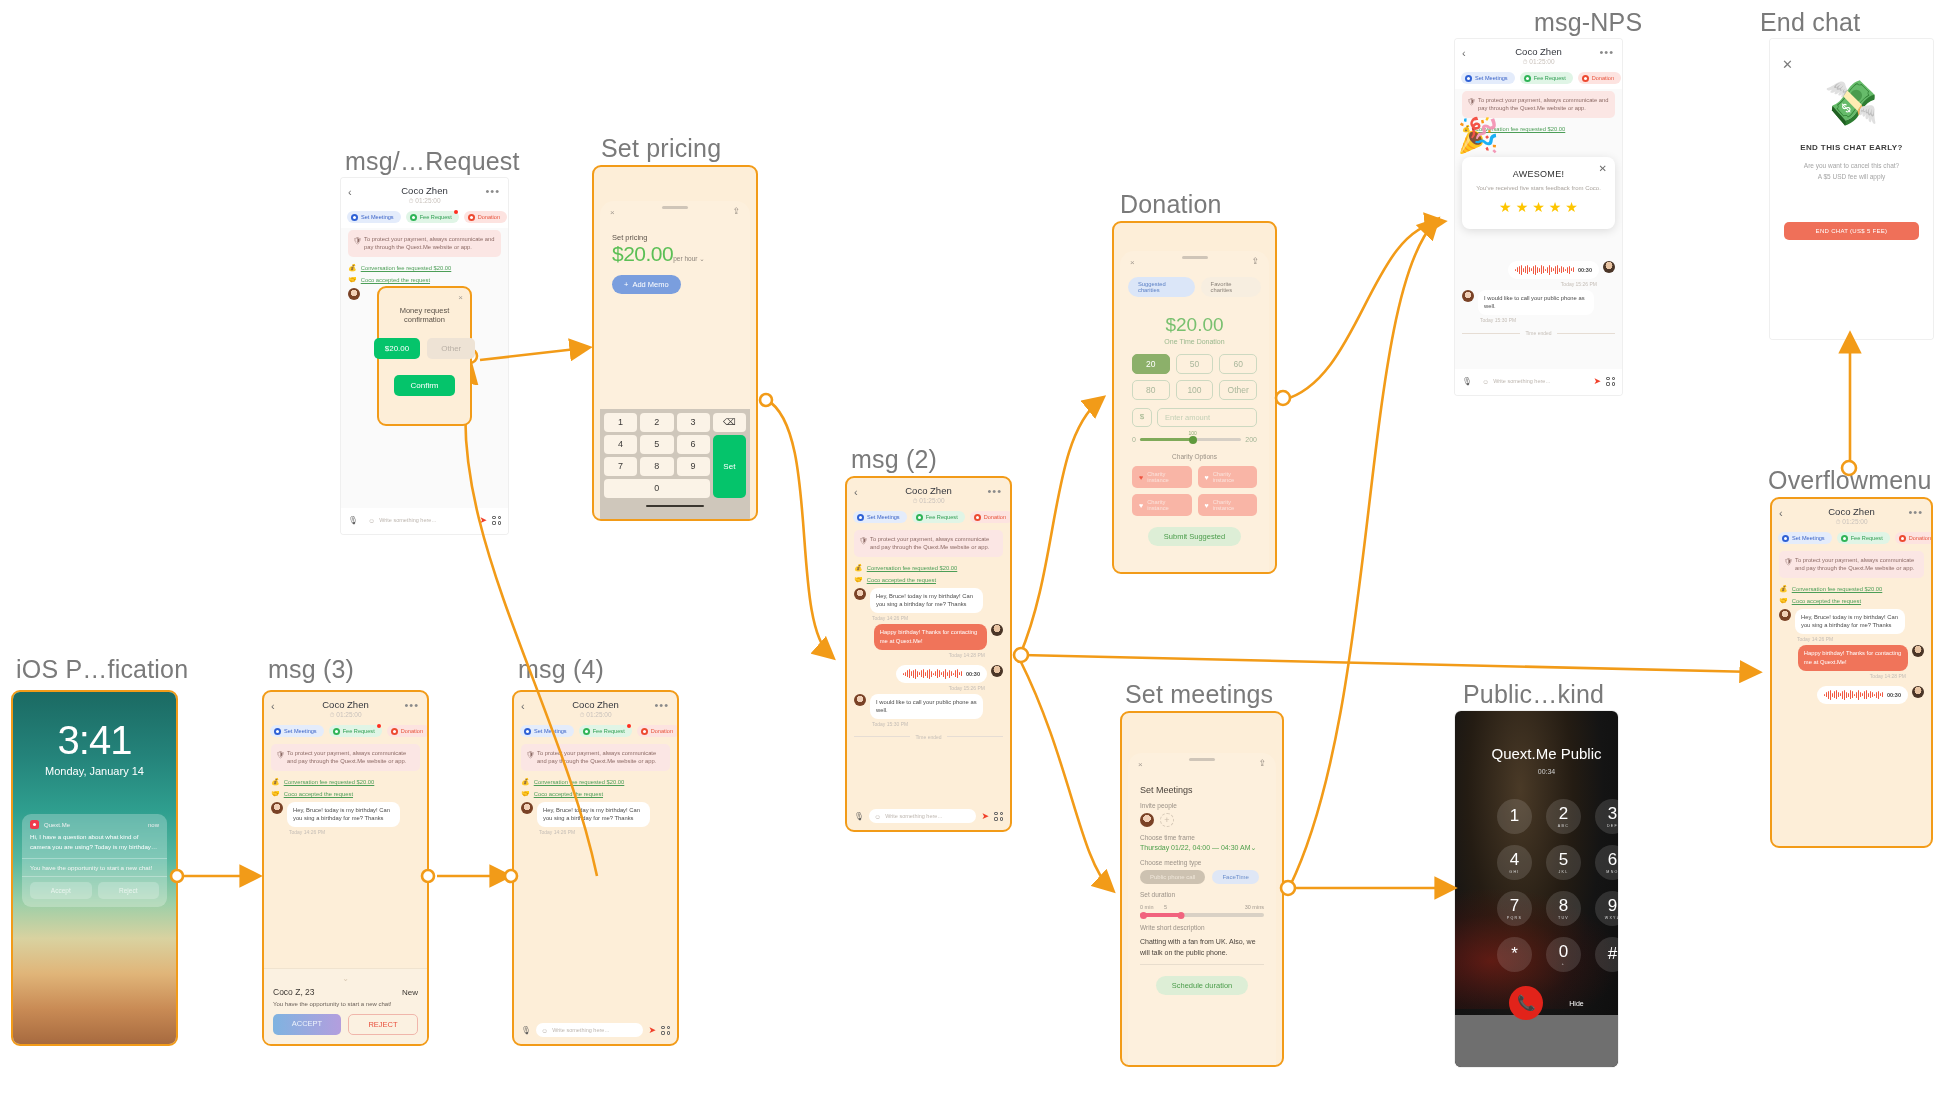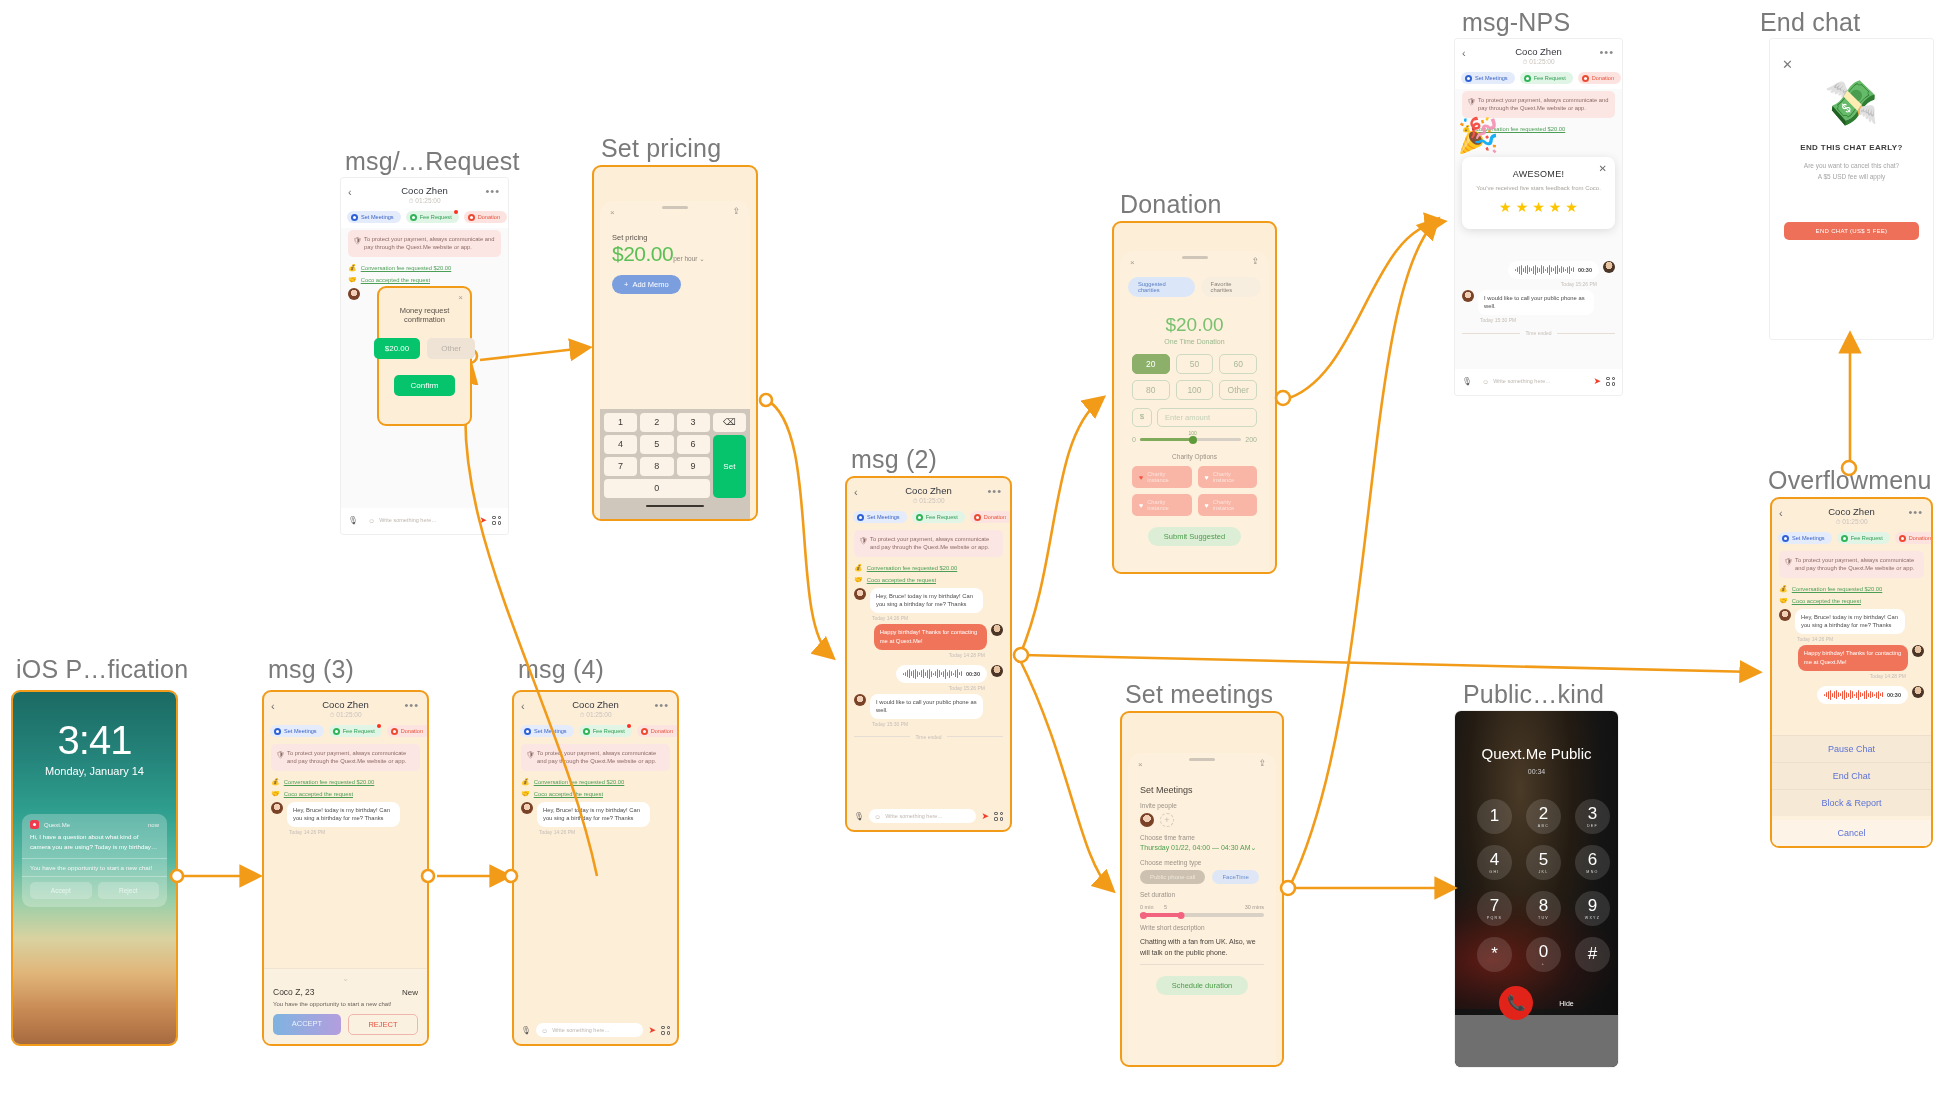--- a/index.html
+++ b/index.html
@@ -224,20 +224,21 @@
   .ios-now { font-size:6px; color:#ececec; }
   .ios-body { font-size:6.2px; color:#fff; line-height:1.55; padding:0 8px 7px; }
   .ios-sub { font-size:6.2px; color:#f5f5f5; padding:5px 8px; border-top:1px solid rgba(255,255,255,.3); }
   .ios-acts { display:flex; gap:6px; padding:5px 8px 8px; border-top:1px solid rgba(255,255,255,.3); }
   .ios-acts div { flex:1; text-align:center; font-size:6.5px; color:#eaf5ef; background:rgba(255,255,255,.22); border-radius:5px; padding:5px 0; }
 
   
   .call {
     position:absolute; inset:0;
     background: radial-gradient(ellipse at 40% 22%, #4a3a27 0%, #241c13 38%, #141414 60%, #0d0d0d 100%);
+    padding-left: 20px;
   }
   .call::after{ content:""; position:absolute; left:0; right:0; bottom:58px; height:120px;
     background: radial-gradient(ellipse at 22% 60%, rgba(150,30,20,.55) 0%, rgba(90,18,12,.25) 45%, transparent 72%);}
   .call-title { text-align:center; color:#fff; font-size:15px; margin-top:34px; font-weight:400; }
   .call-time { text-align:center; color:#cfcfcf; font-size:7px; margin-top:6px; }
   .dial { display:grid; grid-template-columns:repeat(3,1fr); gap:11px 14px; padding: 24px 22px 0; position:relative; z-index:2; }
   .dk { width:35px; height:35px; border-radius:50%; background:rgba(255,255,255,.13); margin:0 auto;
         display:flex; flex-direction:column; align-items:center; justify-content:center; color:#fff; }
   .dk .n { font-size:17px; font-weight:300; line-height:1; }
   .dk .l { font-size:3.6px; letter-spacing:1.3px; margin-top:2px; color:#ddd; }
@@ -718,21 +719,21 @@
         <i class="dur-k1"></i>
         <i class="dur-k2"></i>
       </div>
       <div class="sm-label">Write short description</div>
       <div class="desc-txt">Chatting with a fan from UK. Also, we will talk on the public phone.</div>
       <div class="desc-rule"></div>
       <div class="btn-sched">Schedule duration</div>
     </div>
   </div>
 
-  <div class="frame-title" style="left:1462px; top:8px;">msg-NPS</div>
+  <div class="frame-title" style="left:1534px; top:8px;">msg-NPS</div>
   <div class="frame plain" style="left:1455px; top:39px; width:167px; height:356px;">
     <div class="phone" style="background:#fff;">
       <div class="chat-head">
         <span class="chev-back">‹</span>
         <div class="chat-name">Coco Zhen</div>
         <div class="chat-timer">⏱ <span>01:25:00</span></div>
         <span class="dots">•••</span>
       </div>
       <div class="chips">
         <div class="chip meet">
@@ -917,26 +918,20 @@
                 <i style="height:6px"></i>
                 <i style="height:8px"></i>
                 <i style="height:3px"></i>
                 <i style="height:5px"></i>
             </span>
             <span class="vtime">00:30</span>
           </div>
           <span class="av m"></span>
         </div>
       </div>
-      <div class="of-sheet">
-        <div class="of-item">Pause Chat</div>
-        <div class="of-item">End Chat</div>
-        <div class="of-item">Block &amp; Report</div>
-        <div class="of-item cancel">Cancel</div>
-      </div>
     </div>
   </div>
 
   <div class="frame-title" style="left:1463px; top:680px;">Public…kind</div>
   <div class="frame plain" style="left:1455px; top:711px; width:163px; height:356px; border-radius:6px;">
     <div class="call">
       <div class="call-title">Quext.Me Public</div>
       <div class="call-time">00:34</div>
       <div class="dial">
         <div class="dk">

